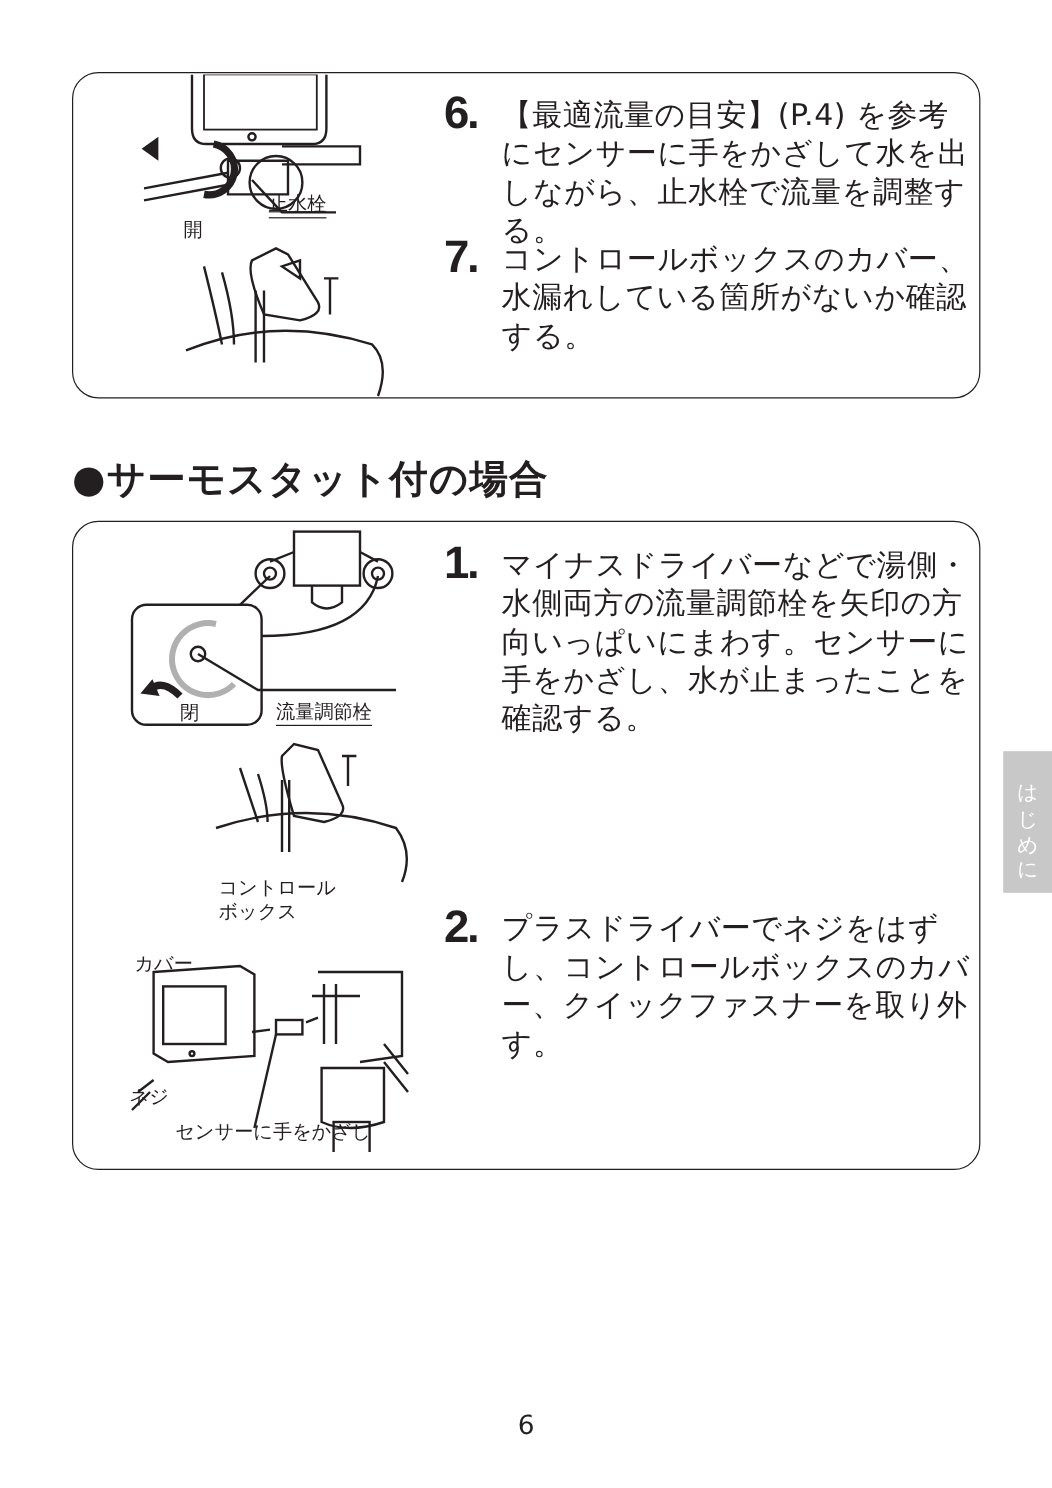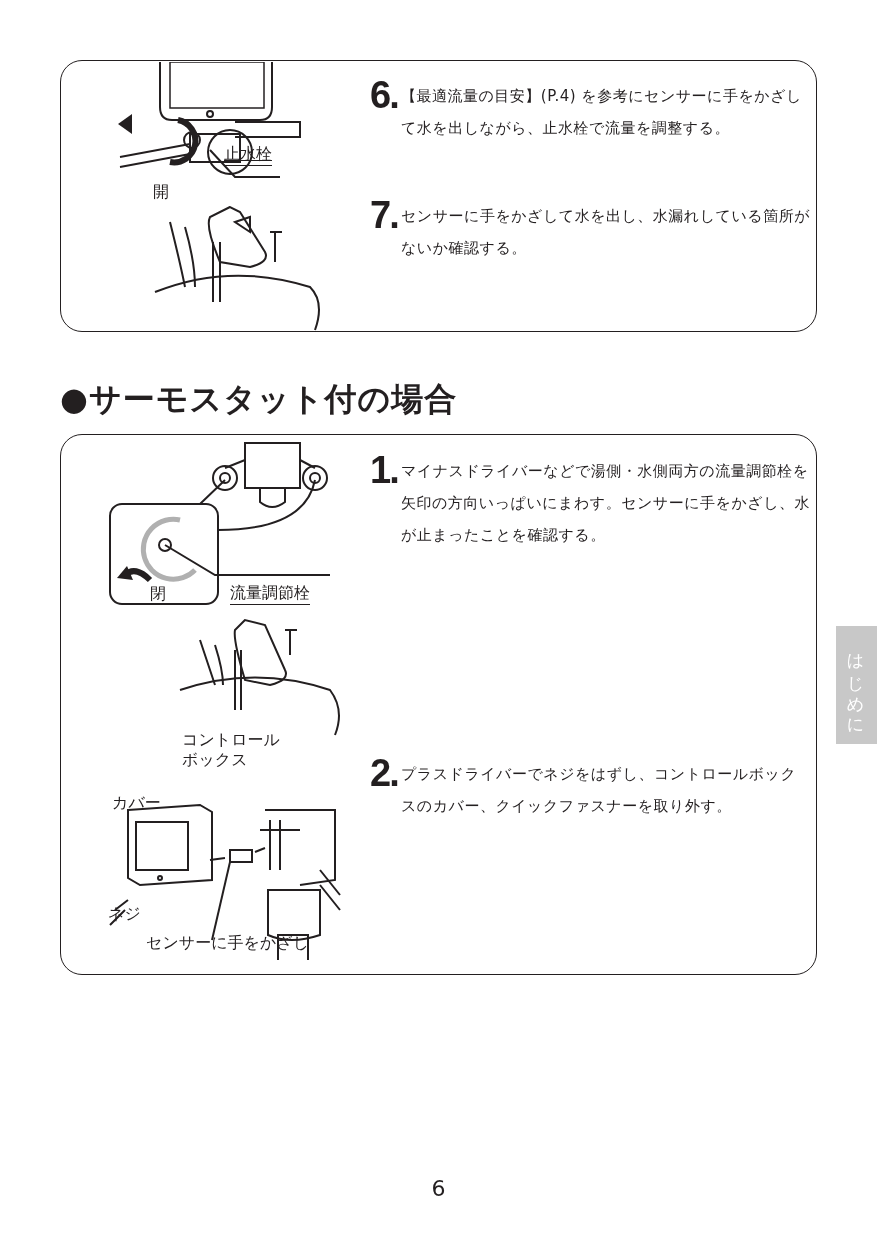--- a/index.html
+++ b/index.html
@@ -3,21 +3,21 @@
 <meta charset="utf-8">
 <style>
   html, body { margin:0; padding:0; background:#fff; }
   body { width:877px; height:1240px; position:relative; overflow:hidden;
          font-family:"DejaVu Sans", "Liberation Sans", sans-serif; color:#231f20; }
   .panel { position:absolute; left:60px; width:757px; border:1.5px solid #231f20; border-radius:22px; box-sizing:border-box; }
   .panel1 { top:60px; height:272px; }
   .panel2 { top:434px; height:541px; }
   .step { position:absolute; left:370px; width:440px; }
   .step .num { position:absolute; left:0; top:-6px; font-size:38px; font-weight:bold; font-family:"Liberation Sans", sans-serif; letter-spacing:-2px; }
-  .step .txt { margin-left:31px; font-size:15px; line-height:32px; letter-spacing:0.5px; }
+  .step .txt { margin-left:48px; font-size:25px; line-height:32px; letter-spacing:0.5px; }
   .section-title { position:absolute; left:60px; top:378px; font-size:32px; font-weight:bold; letter-spacing:1px;text-align:center; }
   .side-tab { position:absolute; left:836px; top:626px; width:41px; height:118px; background:#c8c8c8; color:#fff;
               writing-mode:vertical-rl; font-size:17px; display:flex; align-items:center; justify-content:center; letter-spacing:2px; }
   .page-num { position:absolute; left:0; width:877px; text-align:center; top:1176px; font-size:22px; }
   .ill { position:absolute; }
   .label { position:absolute; font-size:16px; white-space:nowrap; }
 </style>
 </head>
 <body>
 
@@ -37,30 +37,30 @@
     <path d="M100 88 L125 115 H170"></path>
     <path d="M120 145 L100 155 Q95 165 110 200 L140 205 Q160 200 155 190 L130 150 Z"></path>
     <path d="M125 160 L140 155 L140 170 Z"></path>
     <path d="M165 170 V200 M160 170 H172"></path>
     <path d="M60 160 Q70 200 75 225 M75 165 Q85 200 85 225"></path>
     <path d="M103 180 L103 240 M110 180 L110 240"></path>
     <path d="M45 230 Q120 200 200 225 Q215 240 205 268"></path>
   </g>
   <polygon points="8,62 22,52 22,72" fill="#231f20"></polygon>
 </svg>
-<div class="label" style="left:224px;top:144px;border-bottom:1.5px solid #231f20;text-decoration:underline;">止水栓</div>
+<div class="label" style="left:224px;top:160px;border-bottom:1.5px solid #231f20;text-decoration:underline;">止水栓</div>
 <div class="label" style="left:153px;top:182px;">開</div>
 
 <div class="step" style="top:80px;">
   <span class="num">6.</span>
   <div class="txt">【最適流量の目安】(P.4) を参考にセンサーに手をかざして水を出しながら、止水栓で流量を調整する。</div>
 </div>
 <div class="step" style="top:200px;">
   <span class="num">7.</span>
-  <div class="txt">センサーに手をかざして水を出し、水漏れしている箇所がないか確認する。</div>
+  <div class="txt">コントロールボックスのカバー、水漏れしている箇所がないか確認する。</div>
 </div>
 
 <div class="section-title">●サーモスタット付の場合</div>
 
 <div class="panel panel2"></div>
 
 <svg class="ill" style="left:105px;top:440px" width="250" height="300" viewBox="0 0 250 300">
   <g fill="none" stroke="#231f20" stroke-width="2">
     <rect x="140" y="3" width="55" height="45"></rect>
     <path d="M155 48 V62 Q167 72 180 62 V48"></path>

